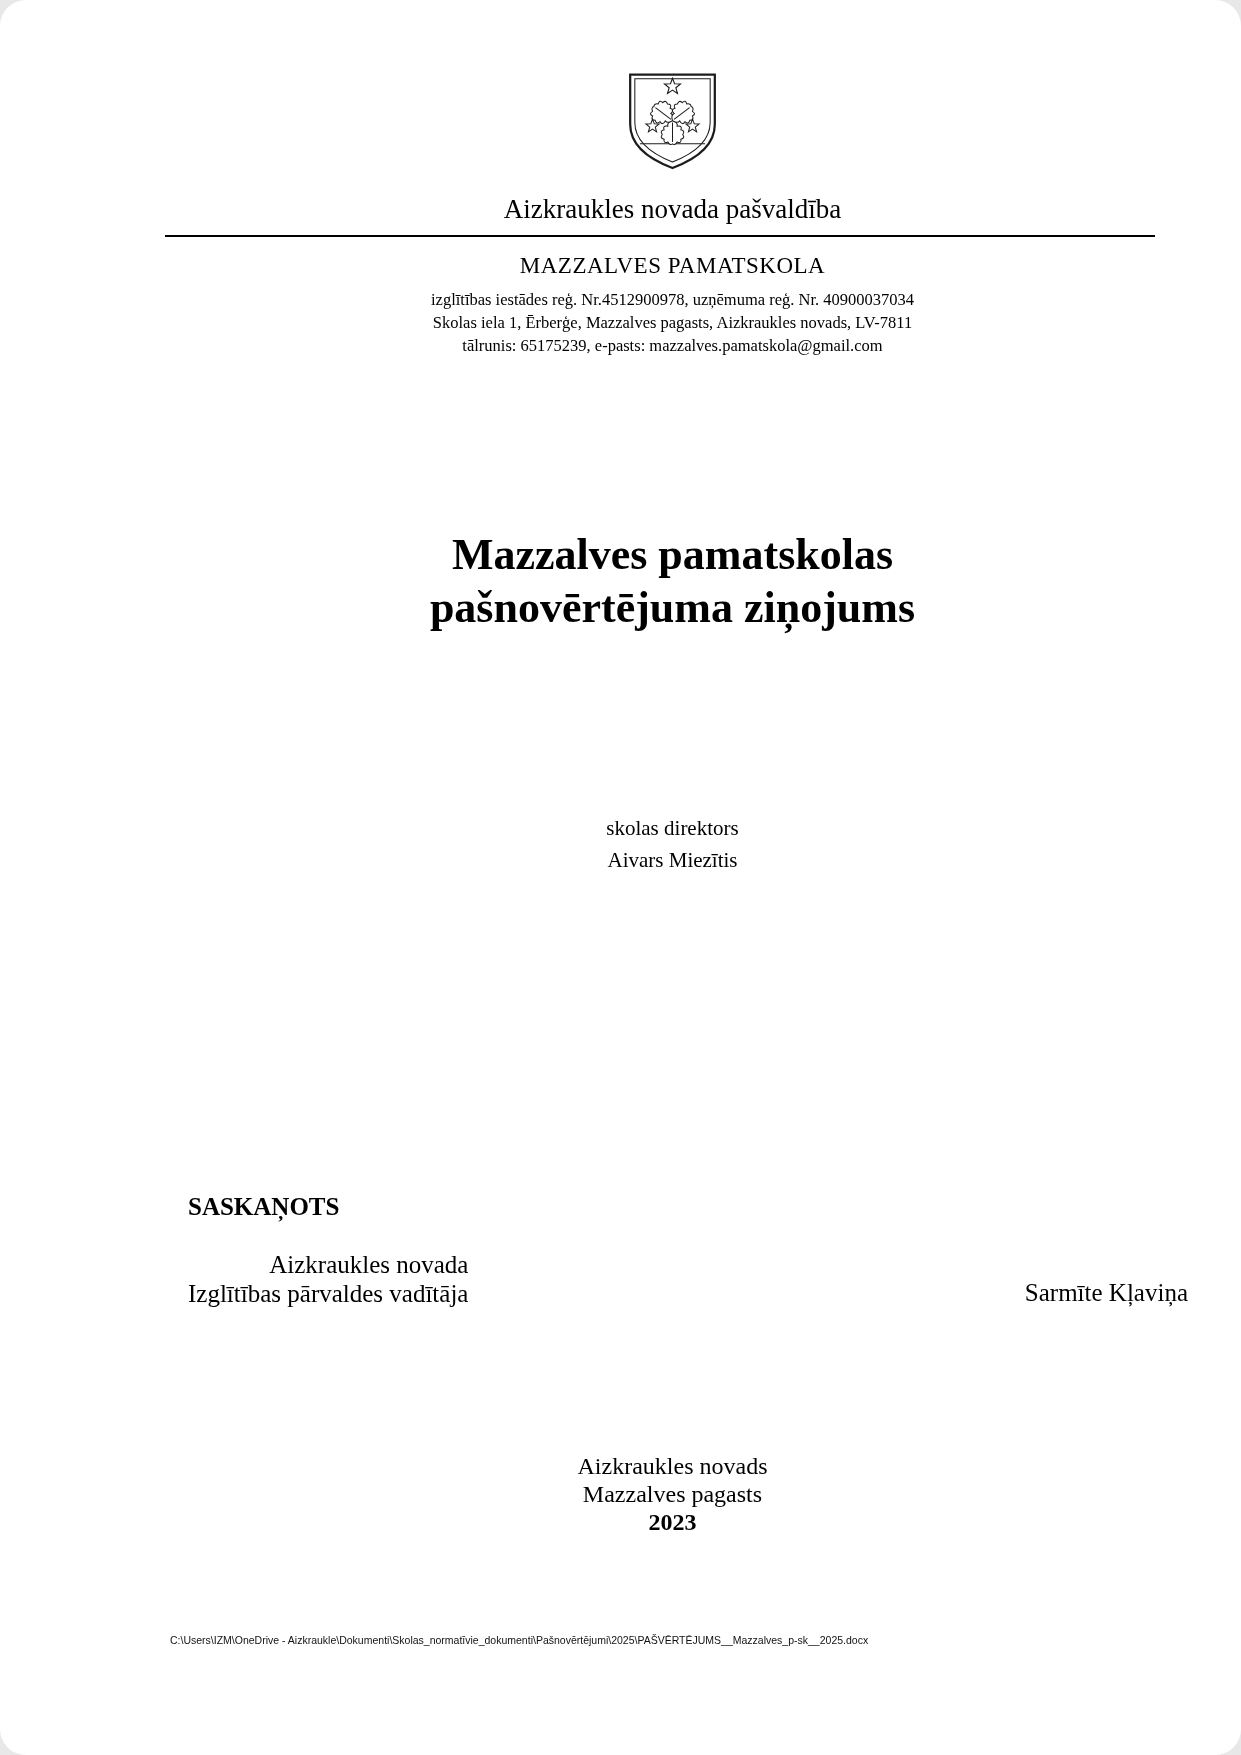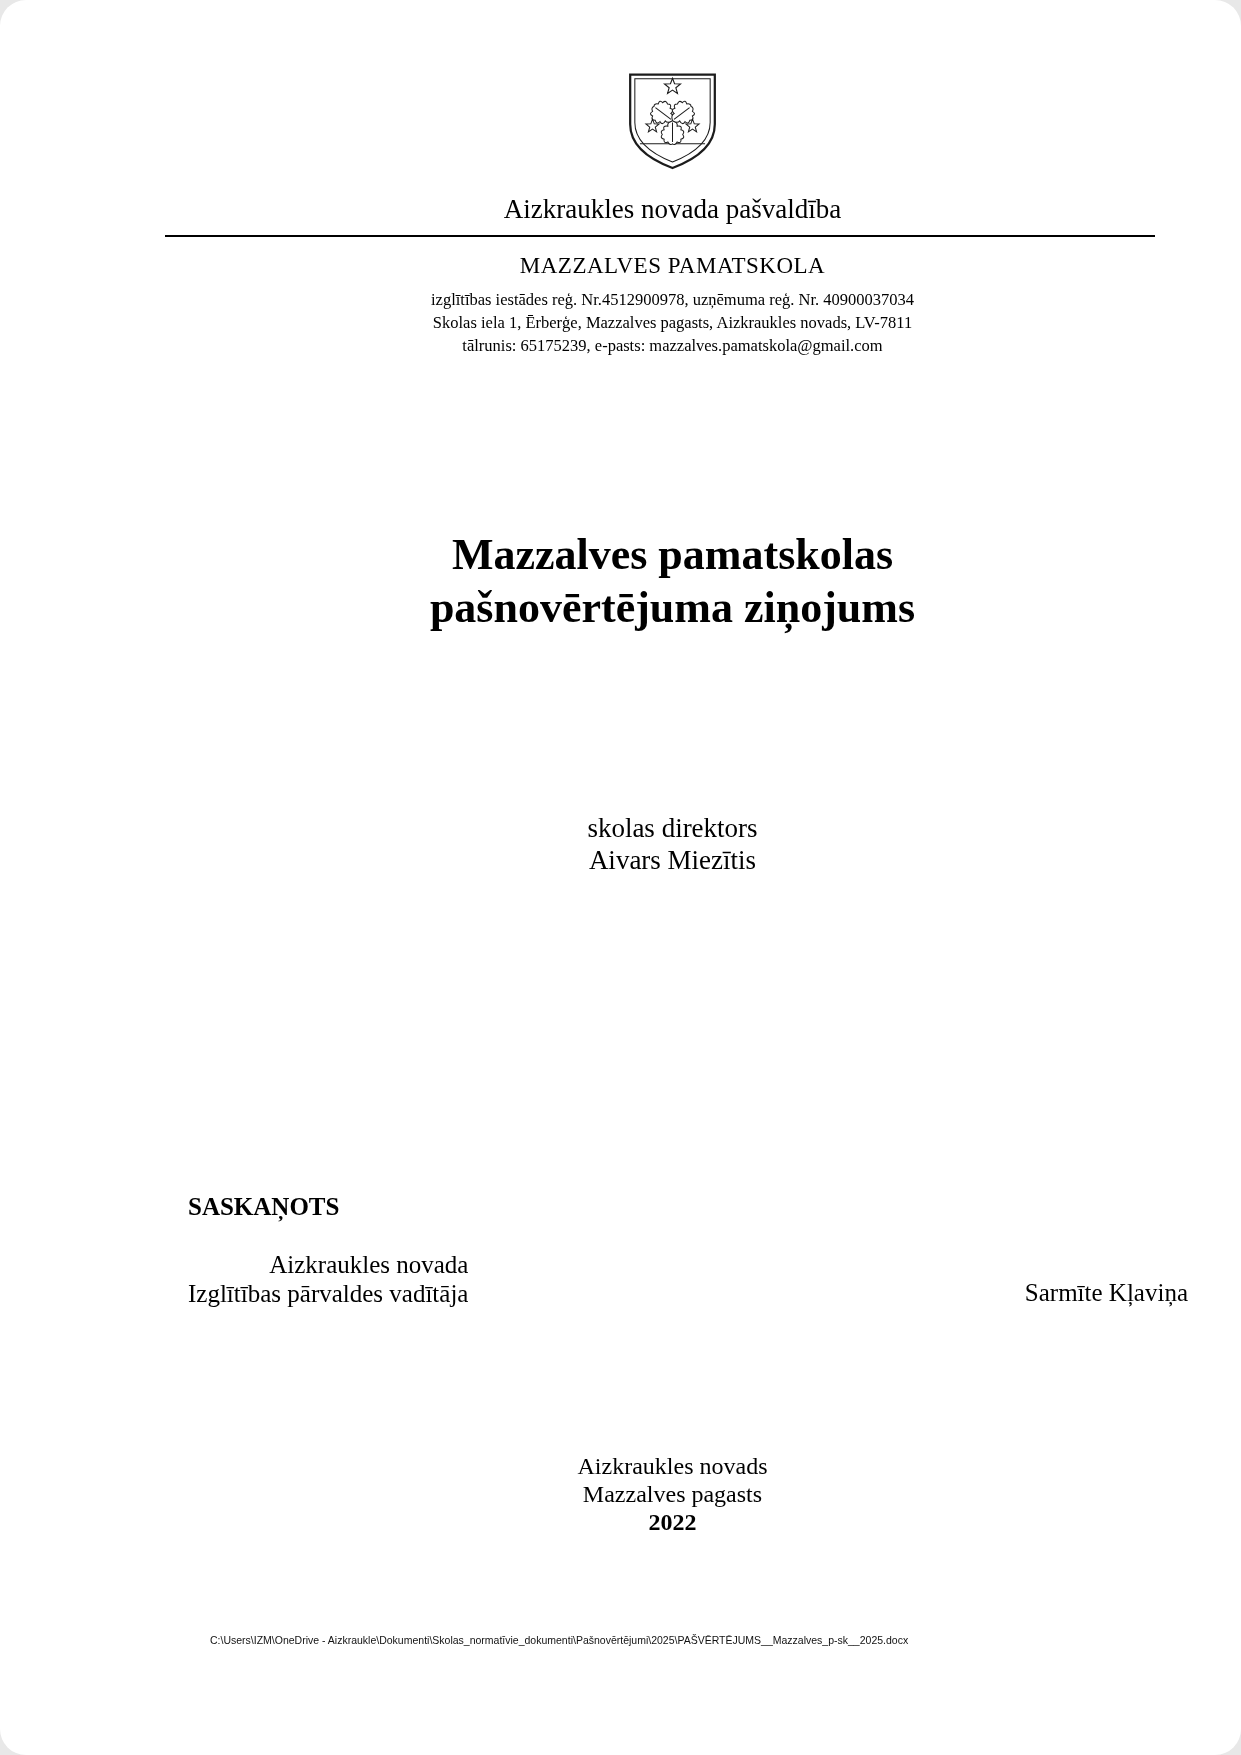--- a/index.html
+++ b/index.html
@@ -51,21 +51,21 @@
     line-height:23px;
   }
   .main-title{
     top:528px;
     font-size:44px;
     font-weight:bold;
     line-height:53px;
   }
   .director{
     top:812px;
-    font-size:27px;
+    font-size:21px;
     line-height:32px;
   }
   .approval-heading{
     position:absolute;
     left:188px;
     top:1193px;
     font-size:25px;
     font-weight:bold;
   }
   .approval-org{
@@ -92,21 +92,20 @@
   .closing .year{ font-weight:bold; }
   .filepath{
     position:absolute;
     left:170px;
     top:1634px;
     font-family:"Liberation Sans", sans-serif;
     font-size:10.5px;
     line-height:12px;
     white-space:nowrap;
     color:#111111;
-    margin-left:40px;
   }
   .block{ display:block; }
 </style>
 </head>
 <body>
 
 <div class="page">
 
   <div class="emblem">
     <svg viewBox="0 0 100 108" width="93" height="103" aria-hidden="true">
@@ -153,18 +152,18 @@
   <div class="approval-org">
     <span class="block">Aizkraukles novada</span>
     <span class="block">Izglītības pārvaldes vadītāja</span>
   </div>
 
   <div class="approver">Sarmīte Kļaviņa</div>
 
   <div class="centered-band closing">
     <span class="block">Aizkraukles novads</span>
     <span class="block">Mazzalves pagasts</span>
-    <span class="block year">2022</span>
+    <span class="block year">2023</span>
   </div>
 
   <div class="filepath">C:\Users\IZM\OneDrive - Aizkraukle\Dokumenti\Skolas_normatīvie_dokumenti\Pašnovērtējumi\2025\PAŠVĒRTĒJUMS__Mazzalves_p-sk__2025.docx</div>
 
 </div>
 
 </body></html>

